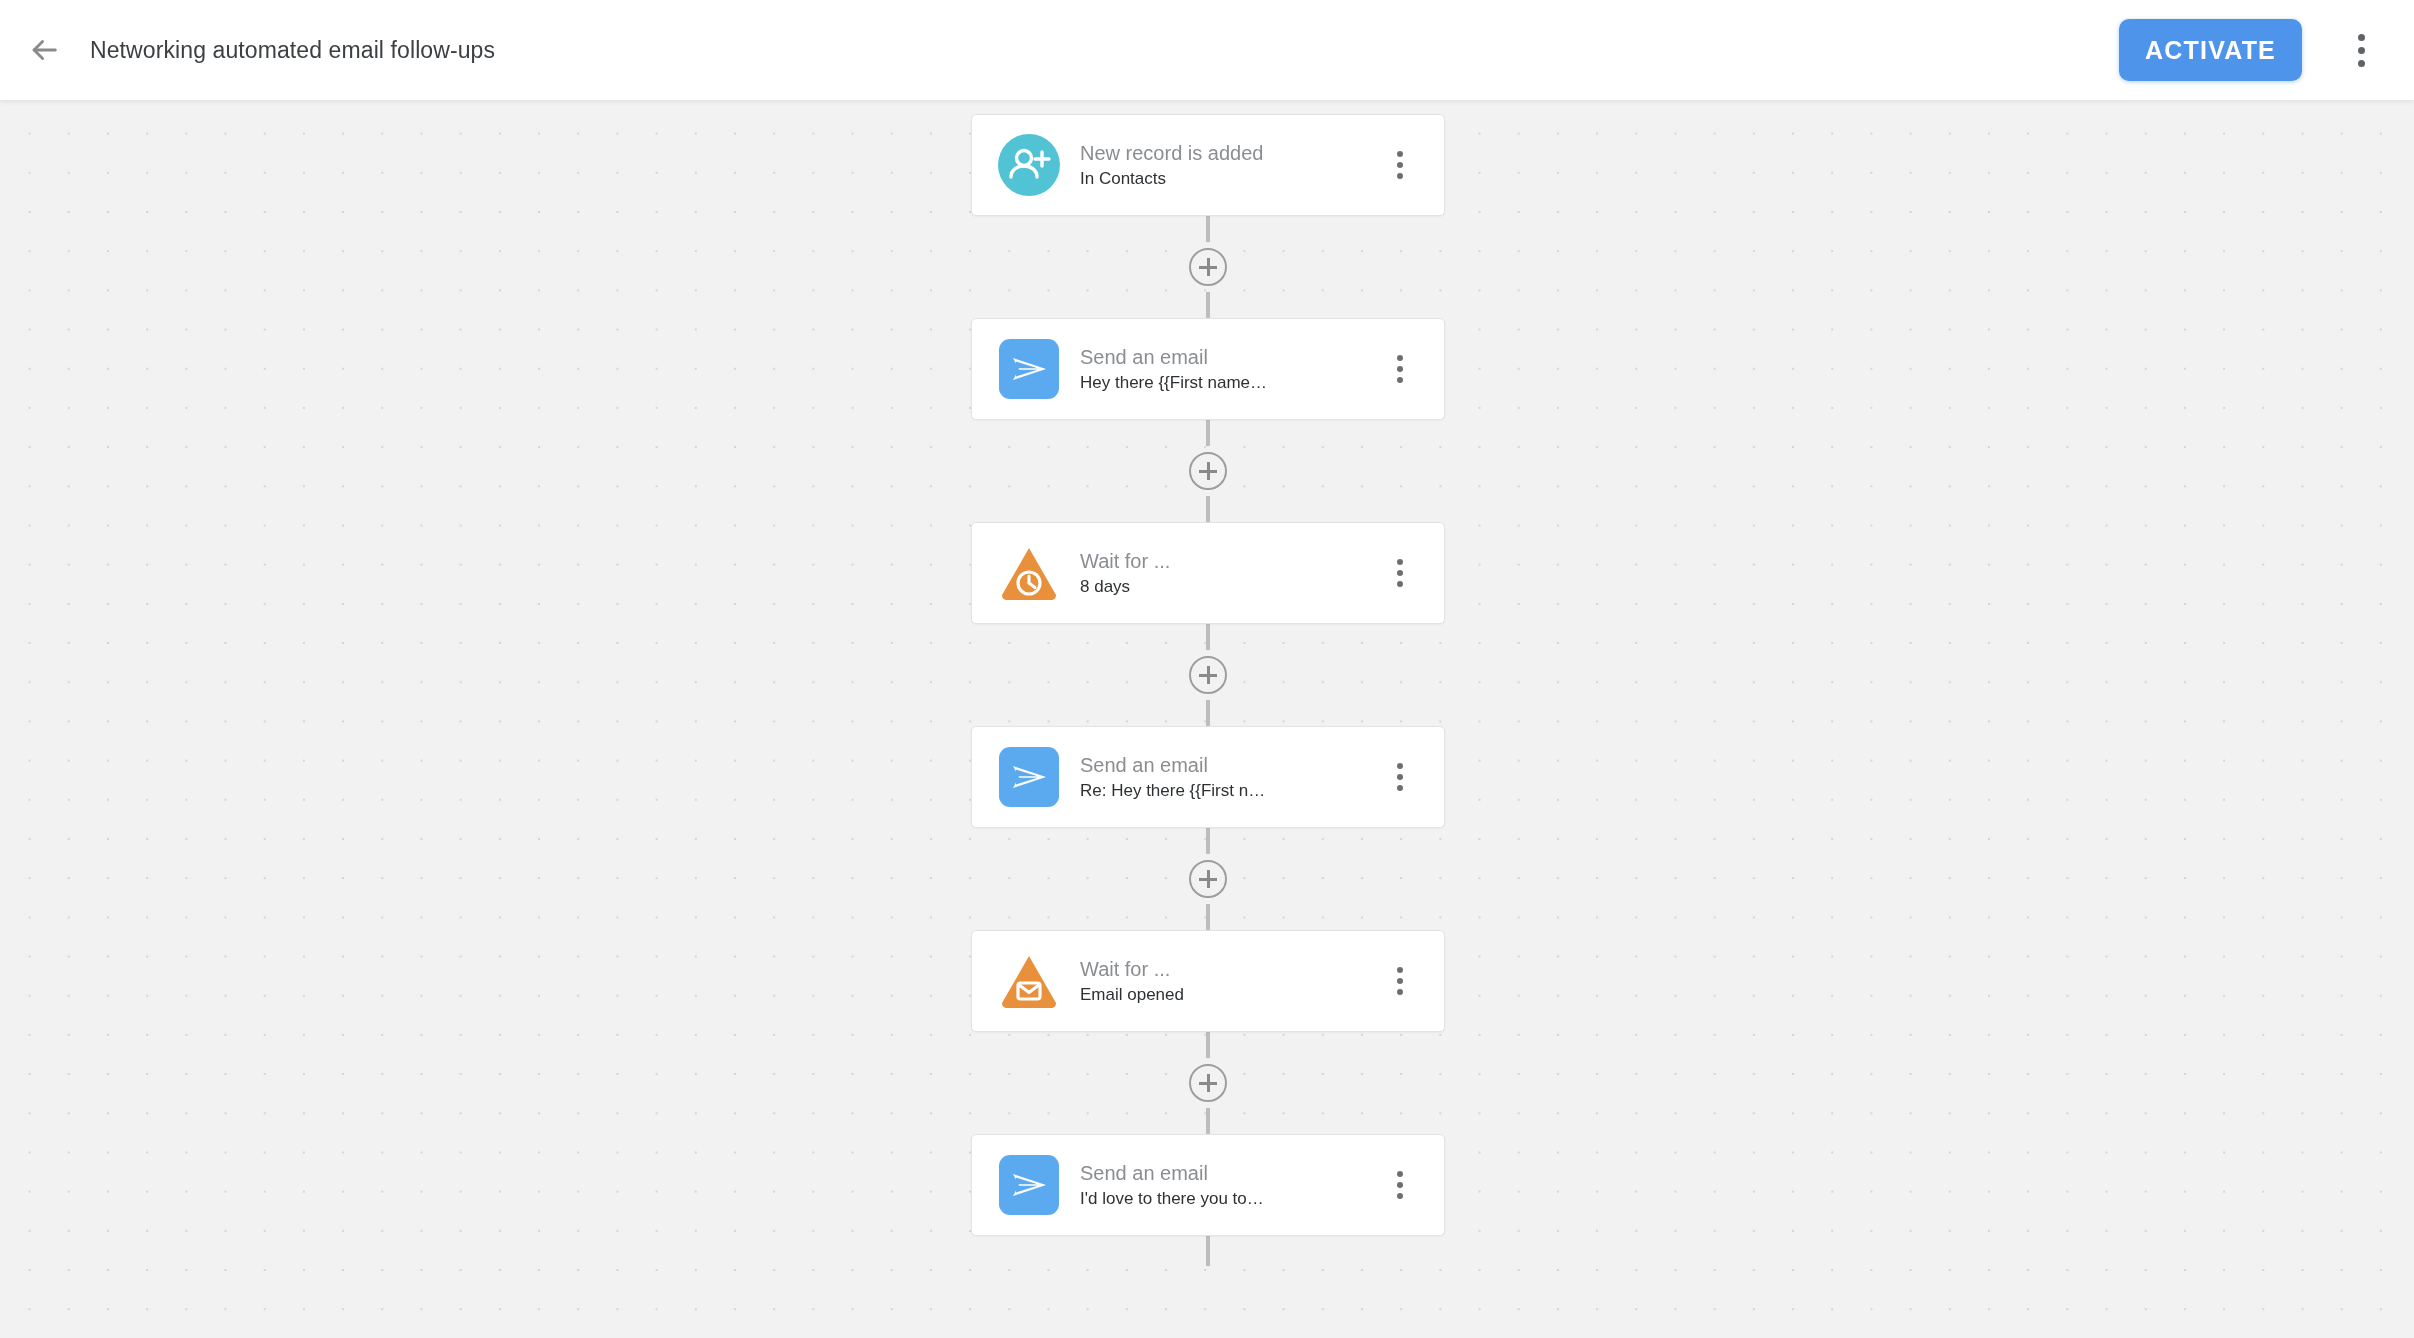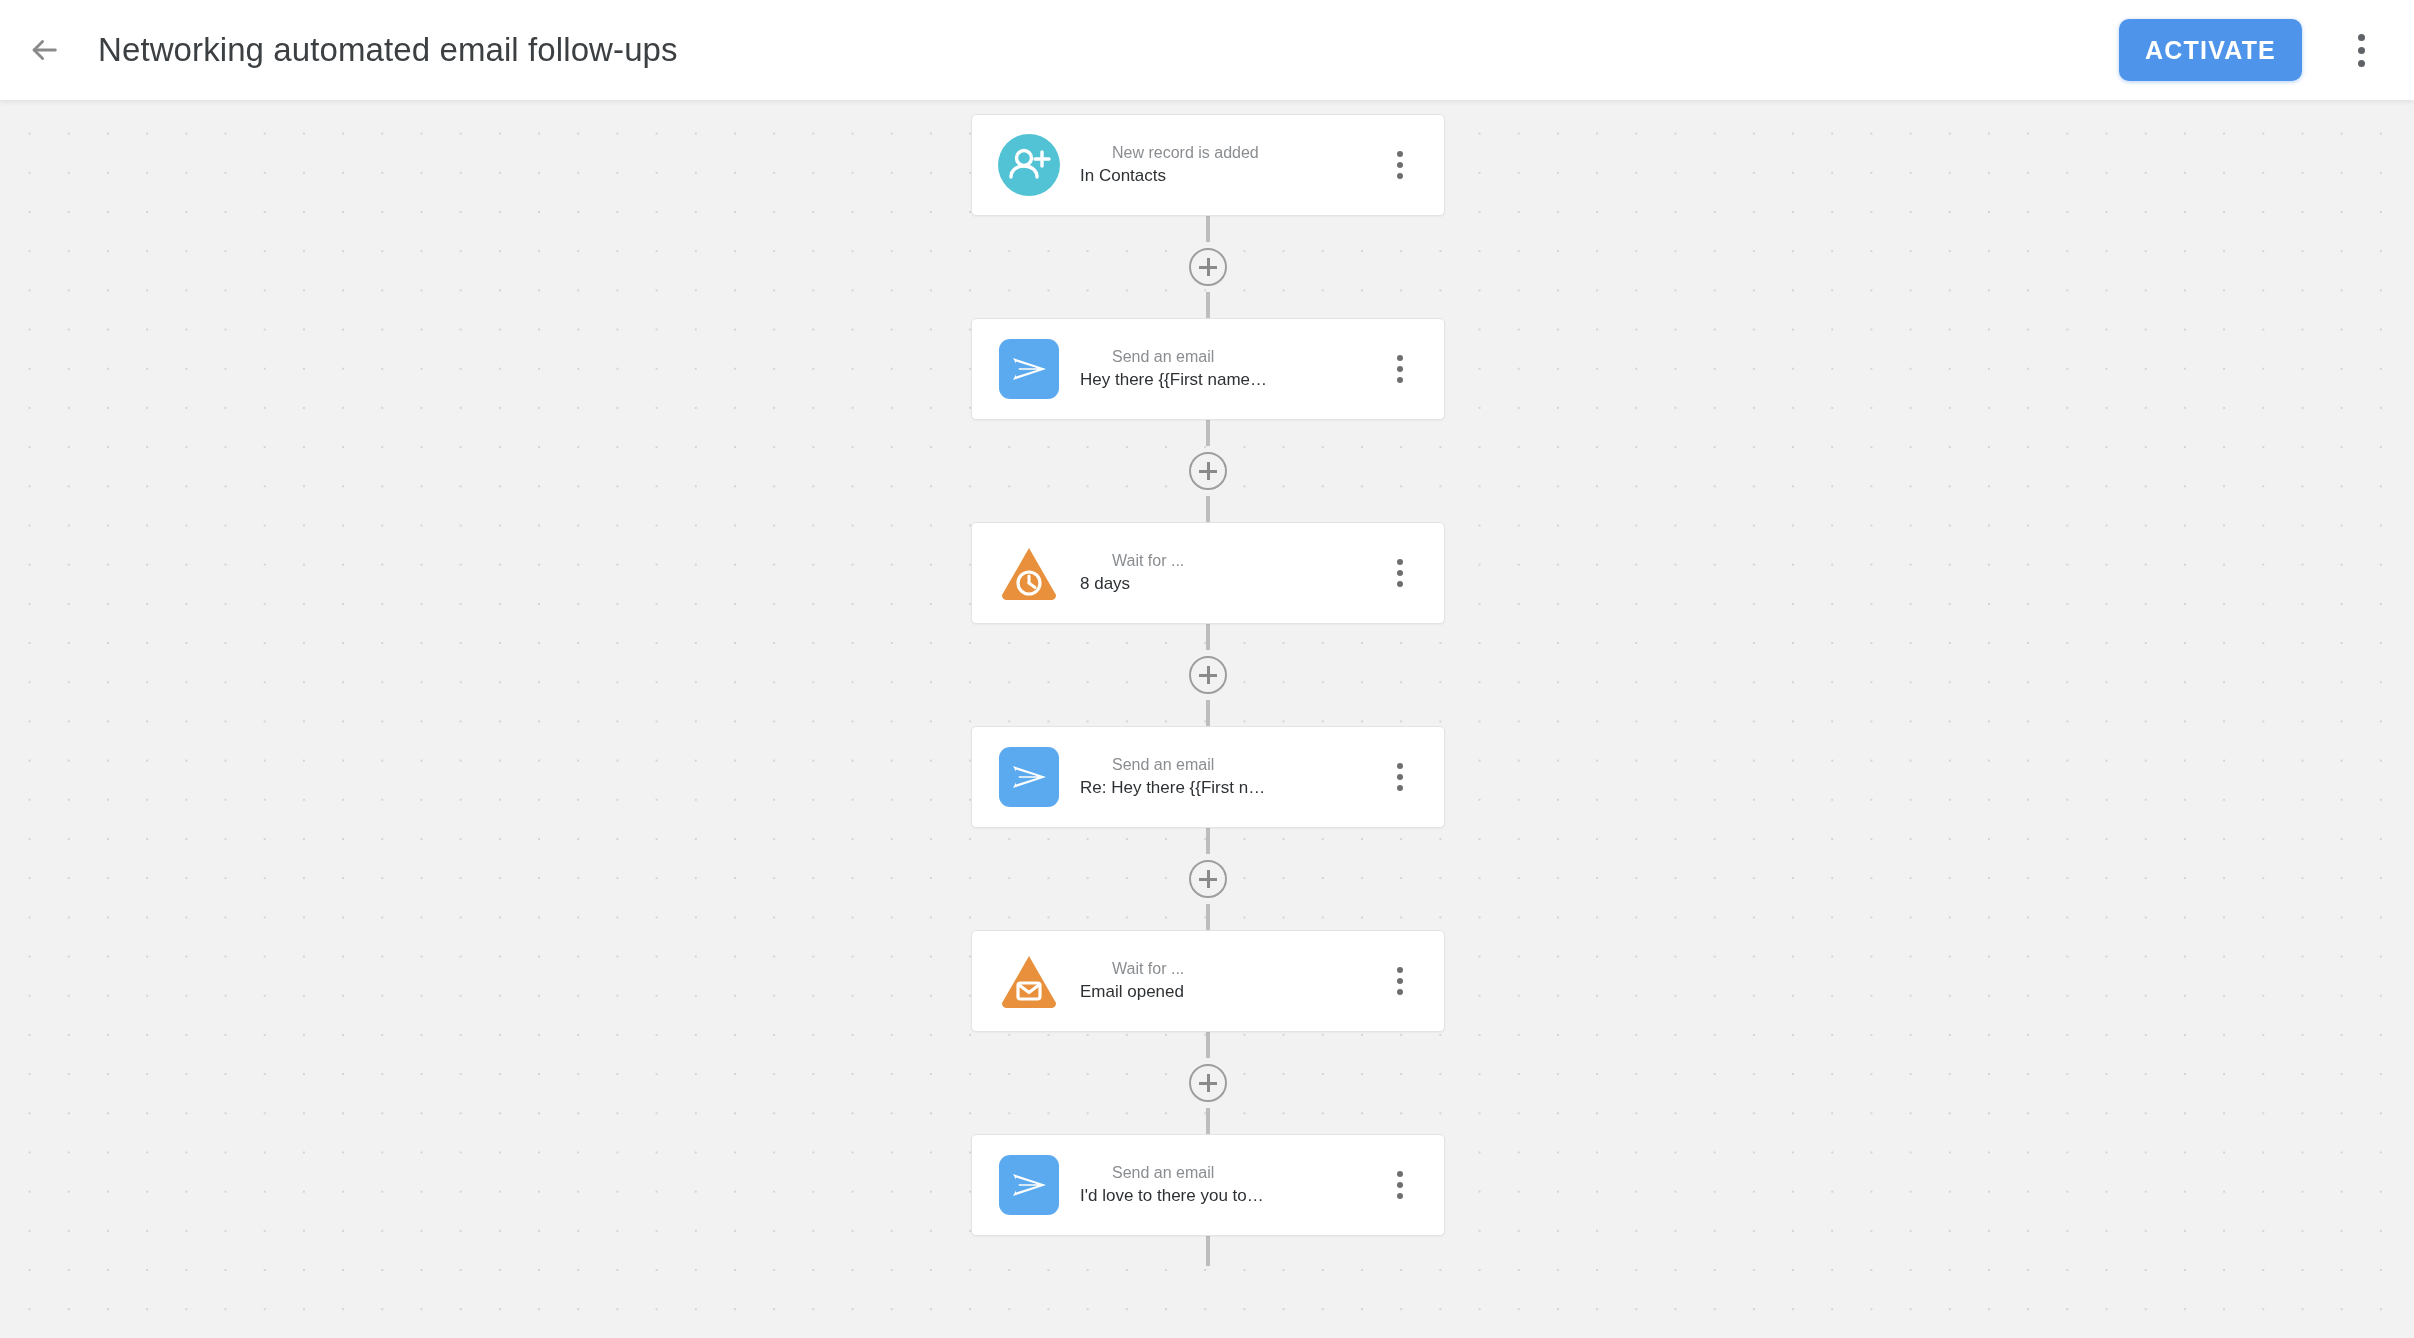--- a/index.html
+++ b/index.html
@@ -33,22 +33,22 @@
     align-items: center;
     justify-content: center;
     border: none;
     background: transparent;
     cursor: pointer;
     border-radius: 50%;
   }
   .back-btn svg { display: block; }
 
   .page-title {
-    margin-left: 26px;
-    font-size: 33px;
+    margin-left: 18px;
+    font-size: 23px;
     font-weight: 400;
     color: #3c4043;
     letter-spacing: 0.1px;
     white-space: nowrap;
     text-align: right;
   }
 
   .header-spacer { flex: 1 1 auto; }
 
   .activate-btn {
@@ -201,27 +201,26 @@
 
   .node-text {
     flex: 1 1 auto;
     min-width: 0;
     display: flex;
     flex-direction: column;
     justify-content: center;
     gap: 4px;
   }
   .node-subtitle {
-    font-size: 16px;
+    font-size: 20px;
     color: #8a8d91;
     font-weight: 400;
     line-height: 1.2;
     white-space: nowrap;
     overflow: hidden;
-    margin-left: 32px;
   }
   .node-title {
     font-size: 17px;
     color: #2e3134;
     font-weight: normal;
     line-height: 1.2;
     white-space: nowrap;
     overflow: hidden;
   }
 

